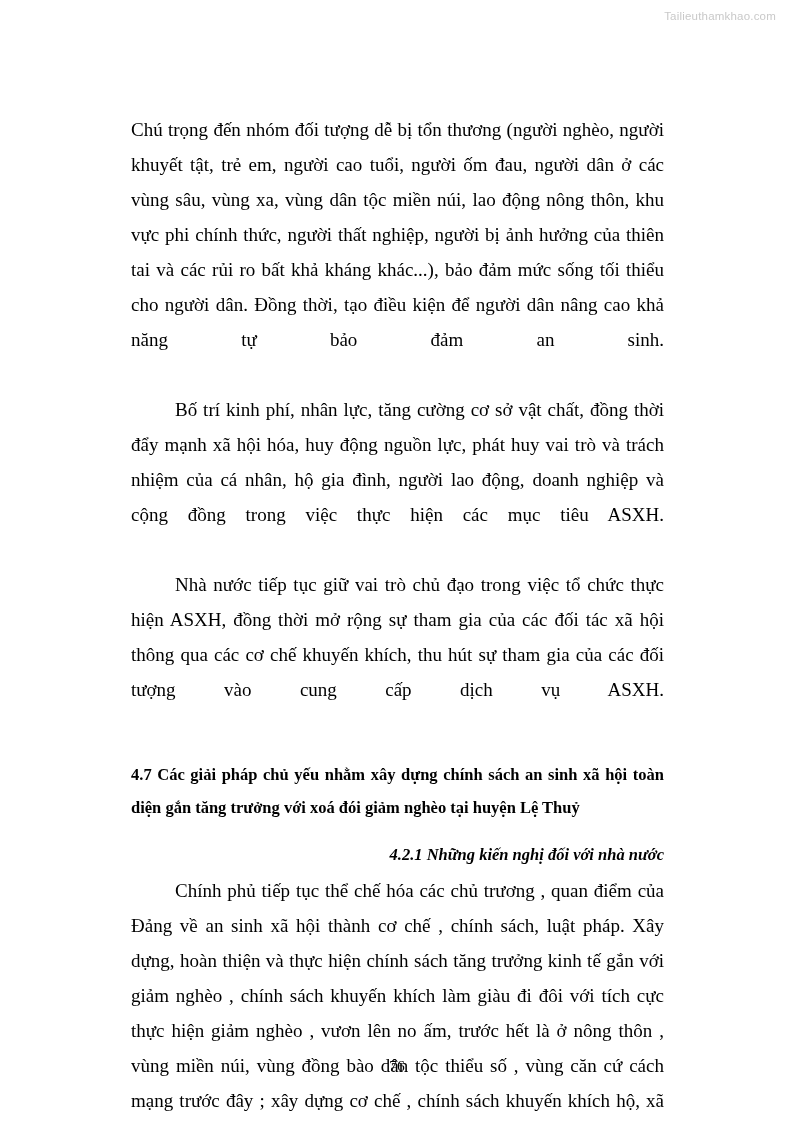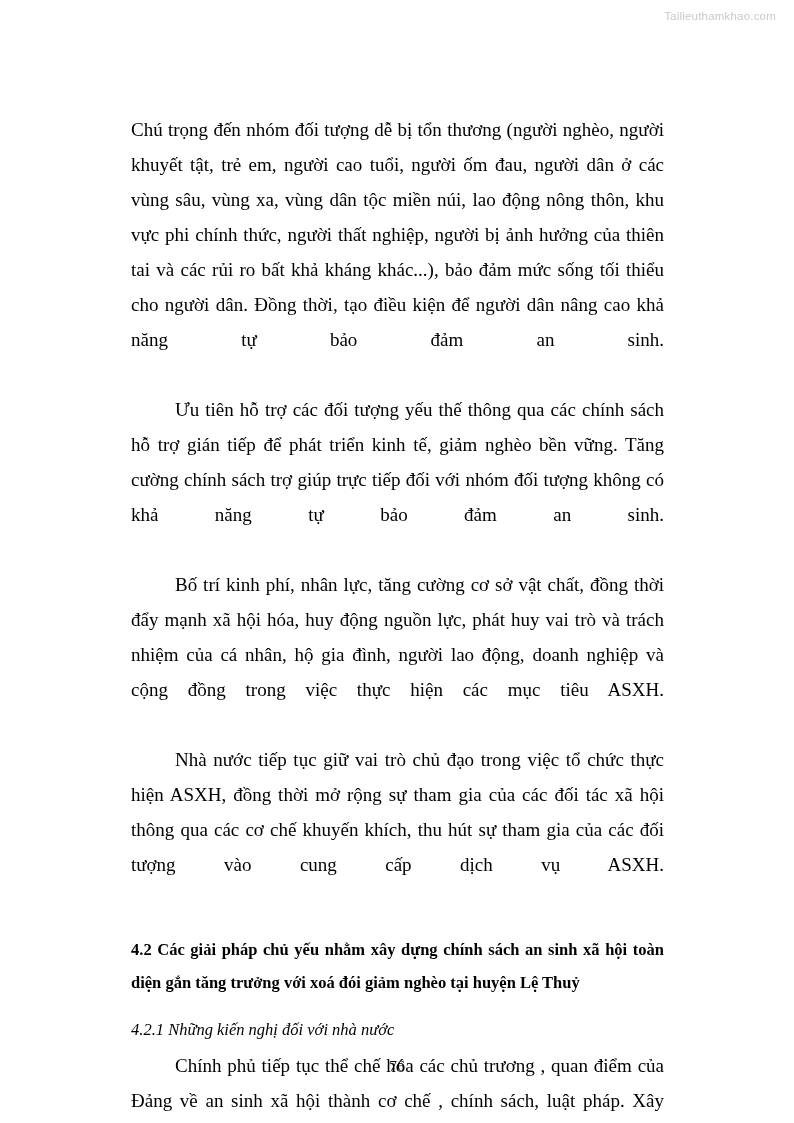--- a/index.html
+++ b/index.html
@@ -53,23 +53,23 @@
     margin: 16px 0 2px 0;
     font-size: 16.5px;
     line-height: 33px;
     font-weight: bold;
     text-align: justify;
   }
   h3.subheading {
     margin: 14px 0 2px 0;
     font-size: 16.5px;
     line-height: 33px;
-    font-weight: normal;
+    font-weight: bold;
     font-style: italic;
-    text-align: left;
+    text-align: right;
   }
   .page-number {
     position: absolute;
     left: 0;
     right: 0;
     top: 1057px;
     text-align: center;
     font-size: 15.5px;
     font-family: "Liberation Serif", serif;
   }
@@ -83,25 +83,24 @@
 </head>
 <body>
 
 <div class="page">
 
   <div class="watermark">Tailieuthamkhao.com</div>
 
   <div class="content">
 
     <p class="body-par">Chú trọng đến nhóm đối tượng dễ bị tổn thương (người nghèo, người khuyết tật, trẻ em, người cao tuổi, người ốm đau, người dân ở các vùng sâu, vùng xa, vùng dân tộc miền núi, lao động nông thôn, khu vực phi chính thức, người thất nghiệp, người bị ảnh hưởng của thiên tai và các rủi ro bất khả kháng khác...), bảo đảm mức sống tối thiểu cho người dân. Đồng thời, tạo điều kiện để người dân nâng cao khả năng tự bảo đảm an sinh.</p>
-    <p class="body-par indent">Ưu tiên hỗ trợ các đối tượng yếu thế thông qua các chính sách hỗ trợ gián tiếp để phát triển kinh tế, giảm nghèo bền vững. Tăng cường chính sách trợ giúp trực tiếp đối với nhóm đối tượng không có khả năng tự bảo đảm an sinh.</p>
     <p class="body-par indent">Bố trí kinh phí, nhân lực, tăng cường cơ sở vật chất, đồng thời đẩy mạnh xã hội hóa, huy động nguồn lực, phát huy vai trò và trách nhiệm của cá nhân, hộ gia đình, người lao động, doanh nghiệp và cộng đồng trong việc thực hiện các mục tiêu ASXH.</p>
     <p class="body-par indent">Nhà nước tiếp tục giữ vai trò chủ đạo trong việc tổ chức thực hiện ASXH, đồng thời mở rộng sự tham gia của các đối tác xã hội thông qua các cơ chế khuyến khích, thu hút sự tham gia của các đối tượng vào cung cấp dịch vụ ASXH.</p>
 
-    <h2 class="heading">4.2 Các giải pháp chủ yếu nhằm xây dựng chính sách an sinh xã hội toàn diện gắn tăng trưởng với xoá đói giảm nghèo tại huyện Lệ Thuỷ</h2>
+    <h2 class="heading">4.7 Các giải pháp chủ yếu nhằm xây dựng chính sách an sinh xã hội toàn diện gắn tăng trưởng với xoá đói giảm nghèo tại huyện Lệ Thuỷ</h2>
 
     <h3 class="subheading">4.2.1 Những kiến nghị đối với nhà nước</h3>
 
     <p class="body-par indent">Chính phủ tiếp tục thể chế hóa các chủ trương , quan điểm của Đảng về an sinh xã hội thành cơ chế  , chính sách, luật pháp. Xây dựng,  hoàn thiện và thực hiện chính sách tăng trưởng kinh tế gắn với giảm nghèo        , chính sách khuyến khích làm giàu đi đôi với  tích cực thực hiện giảm nghèo , vươn lên no ấm, trước hết là ở nông thôn , vùng miền núi, vùng đồng bào dân tộc thiểu số , vùng căn cứ cách mạng trước đây ; xây dựng cơ chế , chính sách khuyến khích hộ, xã thoát nghèo; sửa đổi chính  sách hỗ trợ người nghèo về y tế  , giáo dục,</p>
 
   </div>
 
   <div class="page-number">76</div>
 
 </div>

